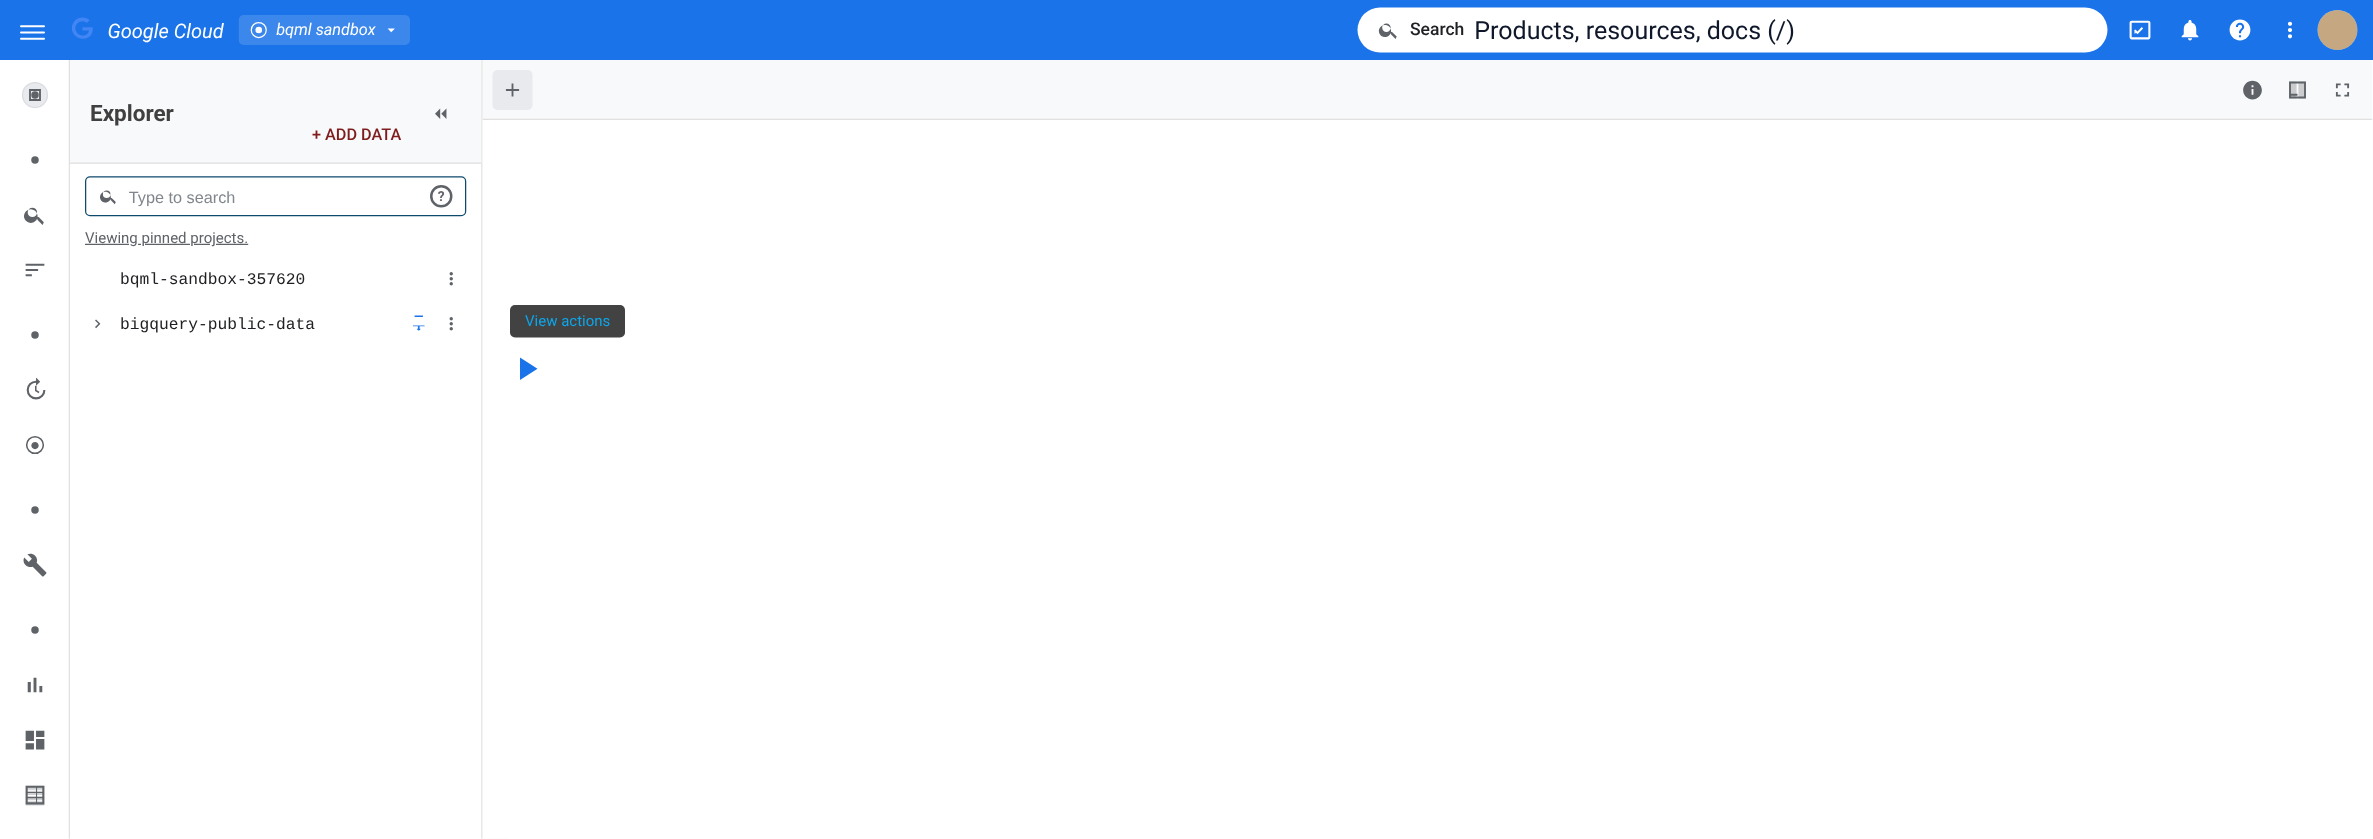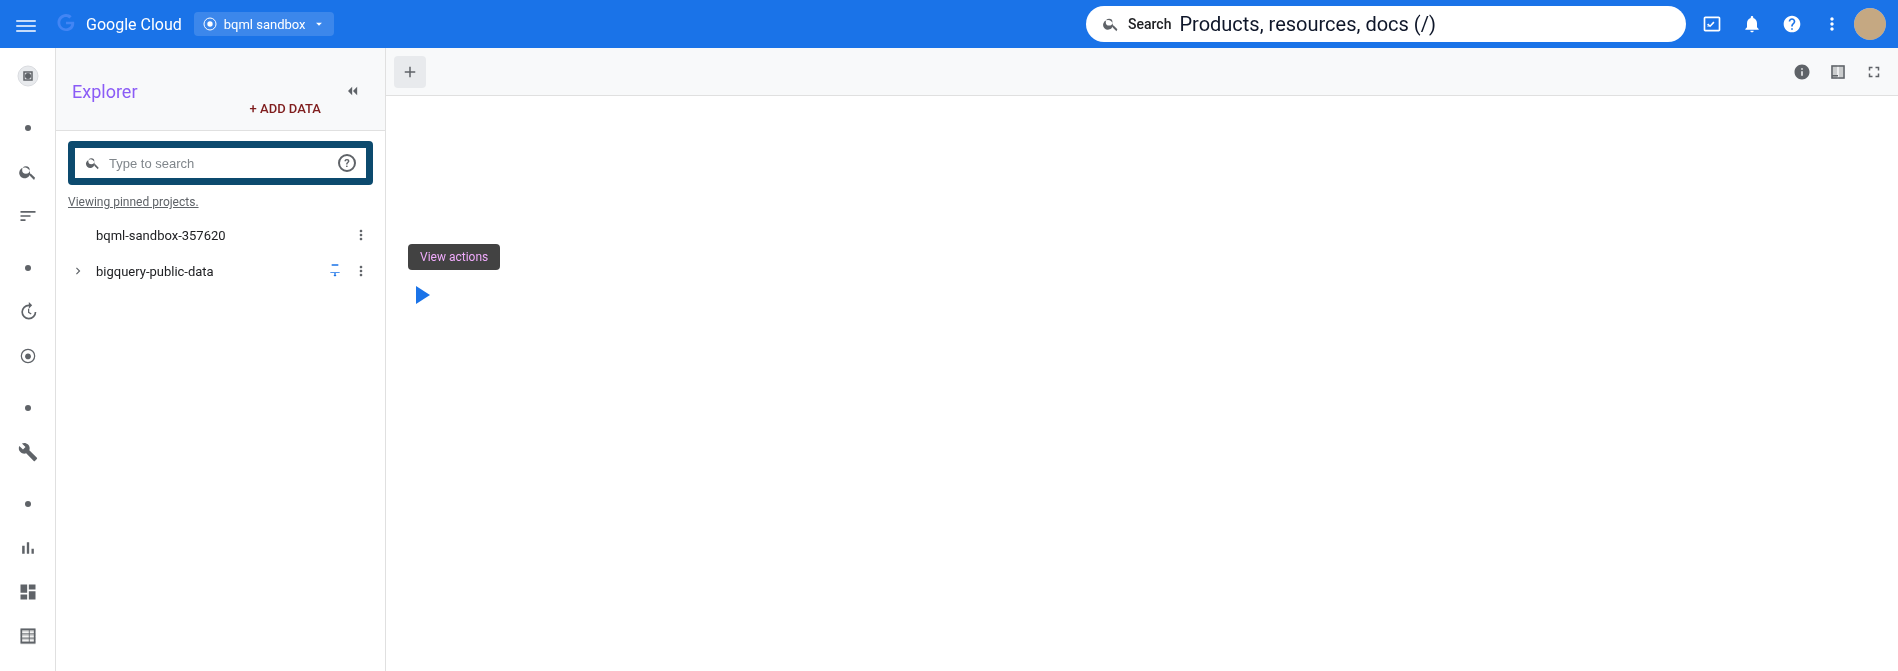--- a/index.html
+++ b/index.html
@@ -10,21 +10,21 @@
       display: flex;
       align-items: center;
       background: #1a73e8;
       height: 48px;
       padding: 0 12px;
       gap: 8px;
       position: fixed;
       top: 0; left: 0; right: 0;
       z-index: 100;
     }
-    .top-nav-left { display: flex; align-items: center; gap: 12px; flex: 0 0 auto; }
+    .top-nav-left { display: flex; align-items: center; gap: 12px; flex: 0 0 auto; font-style: italic; }
     .hamburger-icon { color: #fff; cursor: pointer; font-size: 20px; padding: 4px; }
     .google-cloud-logo { display: flex; align-items: center; gap: 6px; }
     .google-cloud-logo-text { color: #fff; font-size: 16px; font-weight: 400; white-space: nowrap; }
     .project-selector {
       display: flex; align-items: center; gap: 6px;
       background: rgba(255,255,255,0.15);
       border-radius: 4px;
       padding: 4px 8px;
       cursor: pointer;
       color: #fff;
@@ -110,22 +110,22 @@
     .explorer-header {
       display: flex;
       align-items: center;
       justify-content: space-between;
       padding: 14px 16px 10px 16px;
       border-bottom: 1px solid #e0e0e0;
       background: #f8f9fa;
     }
     .explorer-title {
       font-size: 18px;
-      font-weight: 400;
-      color: #8b5cf6;
+      font-weight: 700;
+      color: #404040;
     }
     .explorer-header-actions { display: flex; align-items: center; gap: 8px; }
     .add-data-btn {
       display: flex; align-items: flex-start; gap: 4px;
       color: #7f1d1d;
       font-size: 13px;
       font-weight: 500;
       cursor: pointer;
       padding: 4px 8px;
       border-radius: 4px;
@@ -136,21 +136,21 @@
       display: flex; align-items: center; justify-content: center;
       cursor: pointer;
       color: #5f6368;
       border-radius: 4px;
     }
 
     
     .explorer-search-wrap { padding: 10px 12px 6px; }
     .explorer-search {
       display: flex; align-items: center;
-      border: 7px solid #0c4a6e;
+      border: 1px solid #0c4a6e;
       border-radius: 4px;
       padding: 6px 10px;
       gap: 8px;
       background: #fff;
     }
     .explorer-search input {
       border: none; outline: none;
       font-size: 13px; color: #202124;
       flex: 1;
       background: transparent;
@@ -189,20 +189,21 @@
       width: 20px; height: 20px;
       display: flex; align-items: center; justify-content: center;
       color: #5f6368;
       font-size: 12px;
     }
     .project-name {
       flex: 1;
       font-size: 13px;
       color: #202124;
       padding-left: 4px;
+      font-family: Liberation Mono, monospace;
     }
     .project-actions {
       display: flex; align-items: center; gap: 2px;
     }
     .pin-icon {
       width: 24px; height: 24px;
       display: flex; align-items: center; justify-content: center;
       color: #1a73e8;
       font-size: 14px;
     }
@@ -269,21 +270,21 @@
       position: relative;
       overflow: hidden;
     }
 
     
     .tooltip {
       position: absolute;
       top: 148px;
       left: 22px;
       background: rgba(50,50,50,0.92);
-      color: #f0abfc;
+      color: #0ea5e9;
       padding: 6px 12px;
       border-radius: 4px;
       font-size: 12px;
       white-space: nowrap;
       z-index: 50;
       pointer-events: none;
     }
 
     
     .play-btn-area {

